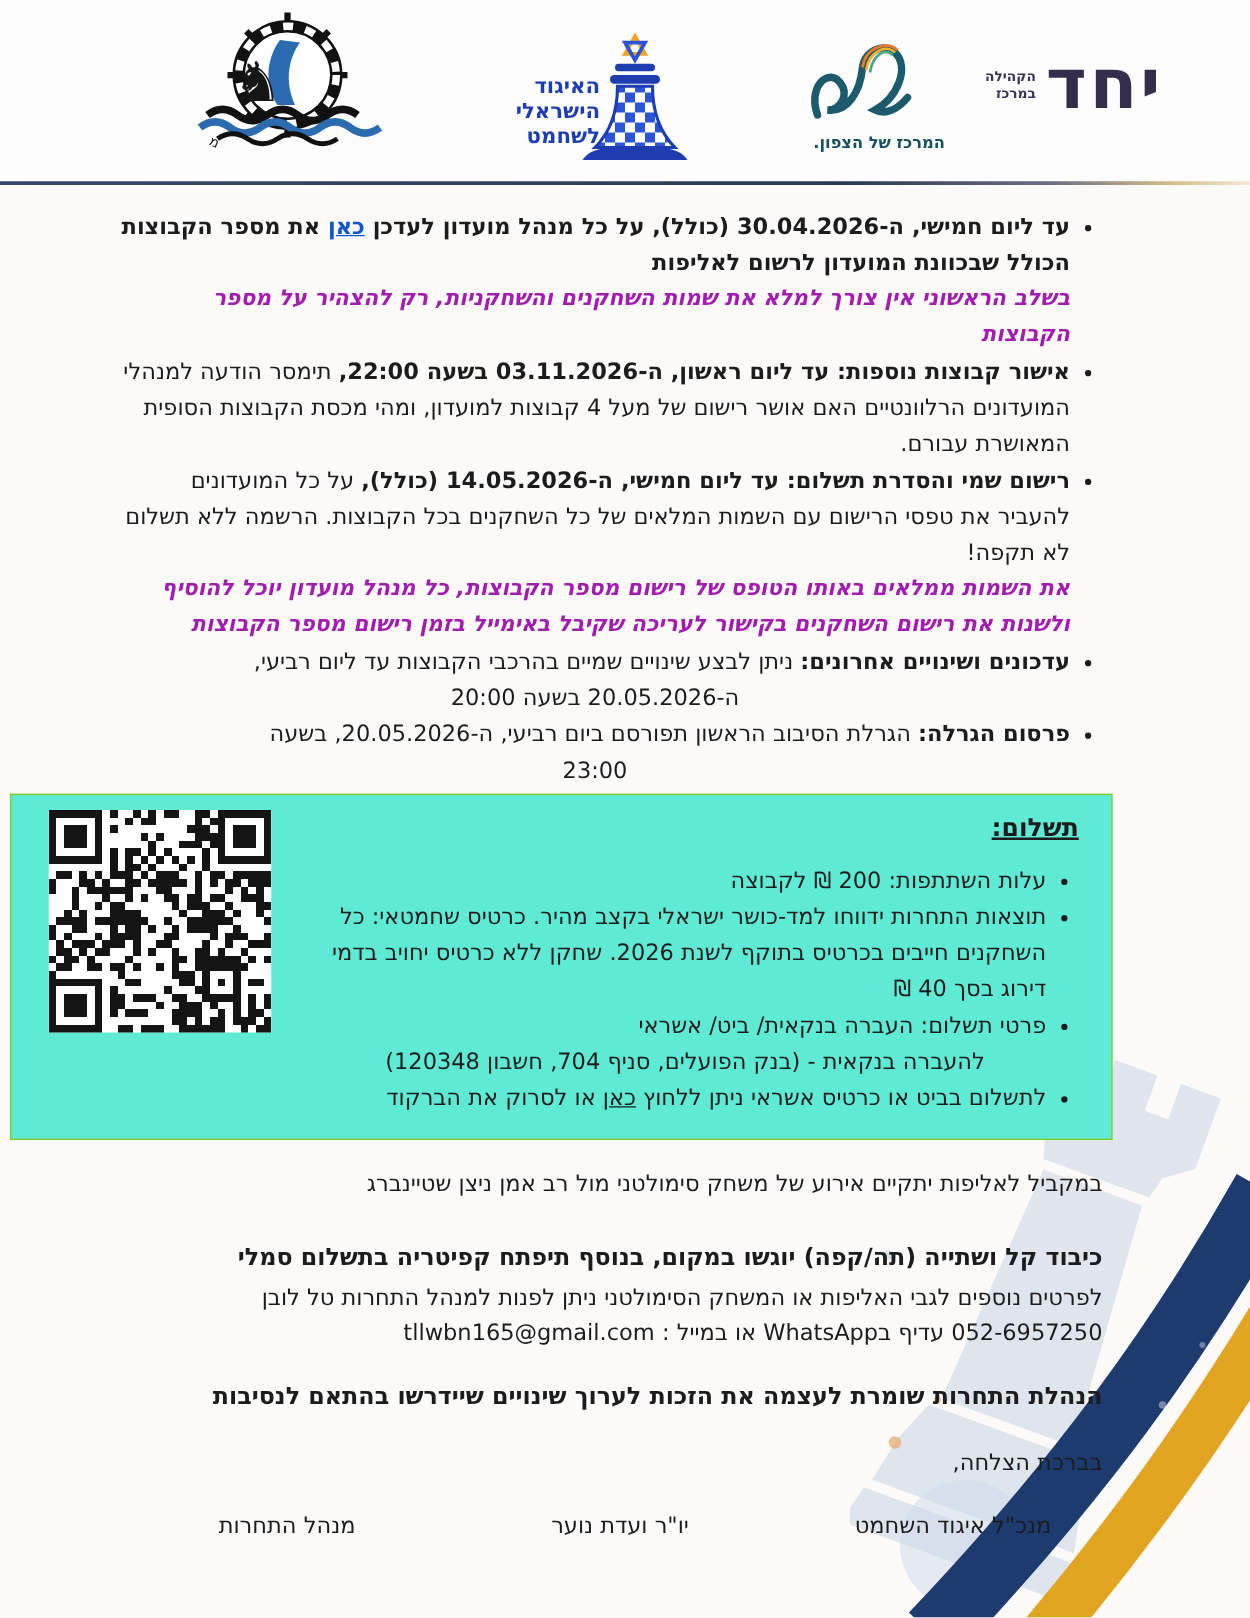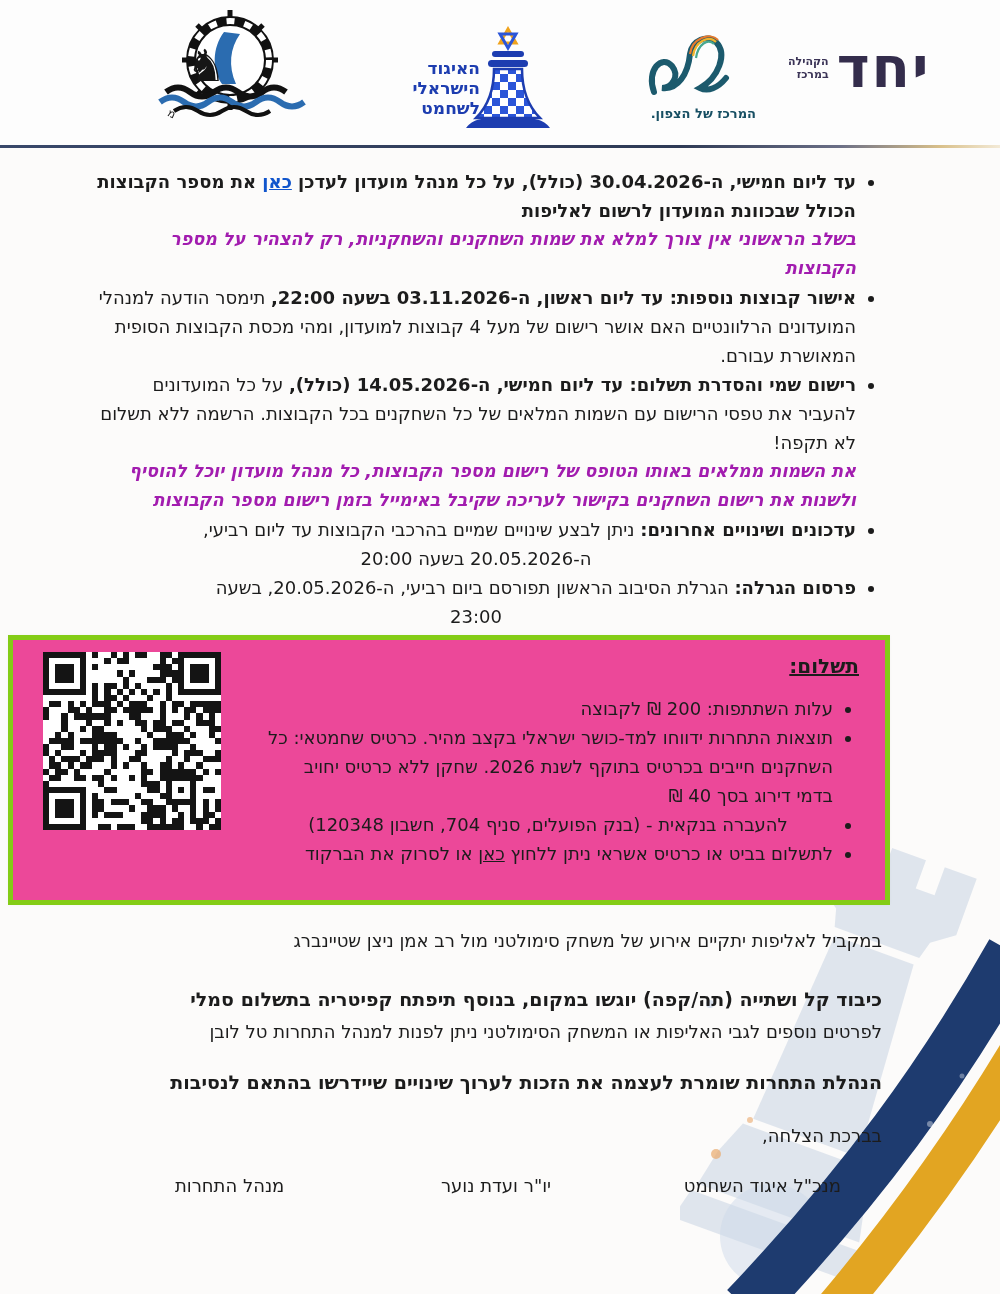--- a/index.html
+++ b/index.html
@@ -23,21 +23,21 @@
   .main{position:relative;z-index:1;padding:22px 118px 0 96px;}
   .section-title{font-size:20px;font-weight:bold;text-decoration:underline;margin:0 0 24px 0;}
   ul.doclist{margin:0;padding:0 26px 0 0;font-size:18px;line-height:29px;}
   ul.doclist li{margin:0;}
   li.note-li{list-style:none;margin-right:-26px;color:#a21caf;font-style:italic;font-weight:bold;font-size:17.5px;}
   .sg-bold{font-weight:bold;}
   .sg-link{color:#1155cc;text-decoration:underline;font-weight:bold;cursor:pointer;}
   .sg-ulink{text-decoration:underline;cursor:pointer;}
   .tail{display:block;text-align:center;}
   
-  .payment-box{position:relative;background:#ec4899;border:5px solid #84cc16;
+  .payment-box{position:relative;background:#5eead4;border:1px solid #84cc16;
     margin:4px -8px 0 -88px;padding:14px 26px 18px 250px;min-height:228px;box-shadow:0 0 3px rgba(0,0,0,.03);}
   .payment-box .section-title{margin-bottom:16px;}
   .payment-box ul.doclist{max-width:600px;}
   .qr{position:absolute;left:30px;top:12px;width:178px;height:178px;background:#fff;}
   .qr svg{width:100%;height:100%;fill:#141414;}
   
   .p{margin:0;font-size:18px;line-height:27px;text-align:right;}
   .p-simul{margin-top:22px;}
   .p-refresh{margin-top:32px;font-weight:bold;font-size:19px;}
   .p-contact{margin-top:5px;}
@@ -565,28 +565,29 @@
           <rect x="132" y="168" width="6" height="6"></rect>
           <rect x="150" y="168" width="6" height="6"></rect>
           <rect x="162" y="168" width="6" height="6"></rect>
           <rect x="168" y="168" width="6" height="6"></rect>
         </svg>
     </div>
     <h1 class="section-title">תשלום:</h1>
     <ul class="doclist">
         <li><span class="sg-reg">עלות השתתפות: 200 ₪ לקבוצה</span></li>
         <li><span class="sg-reg">תוצאות התחרות ידווחו למד-כושר ישראלי בקצב מהיר. כרטיס שחמטאי: כל השחקנים חייבים בכרטיס בתוקף לשנת 2026. שחקן ללא כרטיס יחויב בדמי דירוג בסך 40 ₪</span></li>
-        <li><span class="tail">להעברה בנקאית - (בנק הפועלים, סניף 704, חשבון 120348)</span></li>
+        <li><span class="sg-reg">פרטי תשלום: העברה בנקאית/ ביט/ אשראי</span><span class="tail">להעברה בנקאית - (בנק הפועלים, סניף 704, חשבון 120348)</span></li>
         <li><span class="sg-reg">לתשלום בביט או כרטיס אשראי ניתן ללחוץ </span><span class="sg-ulink">כאן</span><span class="sg-reg"> או לסרוק את הברקוד</span></li>
       </ul>
   </div>
 
   <p class="p p-simul">במקביל לאליפות יתקיים אירוע של משחק סימולטני מול רב אמן ניצן שטיינברג</p>
   <p class="p p-refresh">כיבוד קל ושתייה (תה/קפה) יוגשו במקום, בנוסף תיפתח קפיטריה בתשלום סמלי</p>
   <p class="p p-contact">לפרטים נוספים לגבי האליפות או המשחק הסימולטני ניתן לפנות למנהל התחרות טל לובן</p>
+  <p class="p p-phone">052-6957250 עדיף בWhatsApp או במייל : tllwbn165@gmail.com</p>
   <p class="p p-disc">הנהלת התחרות שומרת לעצמה את הזכות לערוך שינויים שיידרשו בהתאם לנסיבות</p>
   <p class="p p-bless">בברכת הצלחה,</p>
 
   <div class="signs">
     <div class="sign-col">
       <div class="sign-role">מנכ"ל איגוד השחמט</div>
 
     </div>
     <div class="sign-col">
       <div class="sign-role">יו"ר ועדת נוער</div>

